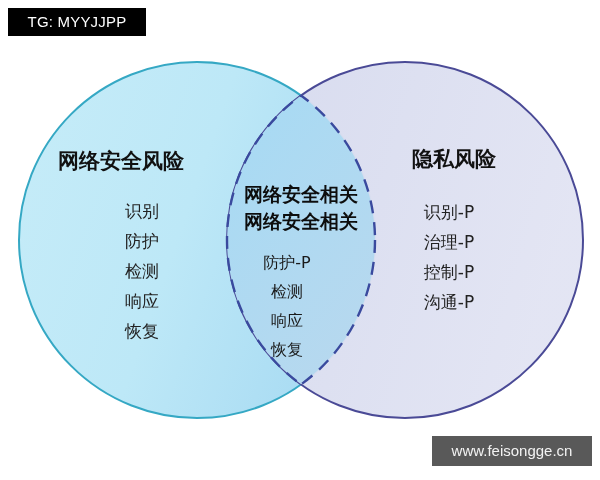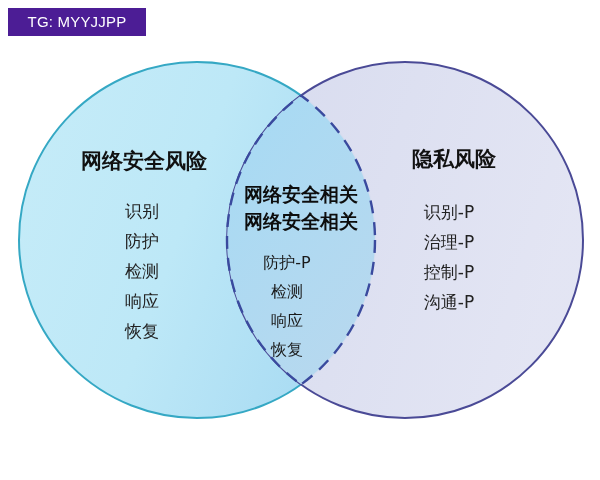--- a/index.html
+++ b/index.html
@@ -22,21 +22,21 @@
     height: 480px;
     background: #ffffff;
   }
   
   #tg-badge {
     position: absolute;
     left: 8px;
     top: 8px;
     width: 138px;
     height: 28px;
-    background: #4c1d95;
+    background: #000000;
     color: #ffffff;
     font-size: 15px;
     line-height: 28px;
     text-align: center;
     letter-spacing: 0.2px;
     z-index: 40;
     font-family: "Liberation Sans", sans-serif;
   }
   
   #watermark {
@@ -76,21 +76,21 @@
     white-space: nowrap;
   }
   .grp-item {
     font-size: 17px;
     line-height: 30px;
     color: #222222;
     white-space: nowrap;
   }
   
   #left-text {
-    left: 49px;
+    left: 26px;
     top: 148px;
     width: 190px;
     text-align: center;
   }
   #left-items {
     left: 92px;
     top: 196px;
     width: 100px;
     text-align: center;
   }
@@ -206,14 +206,15 @@
   </div>
   <div class="txt-layer" id="center-items">
     <div class="center-item">防护-P</div>
     <div class="center-item">检测</div>
     <div class="center-item">响应</div>
     <div class="center-item">恢复</div>
   </div>
 
   <div id="tg-badge">TG: MYYJJPP</div>
 
+  <div id="watermark">www.feisongge.cn</div>
 
 </div>
 
 </body></html>

